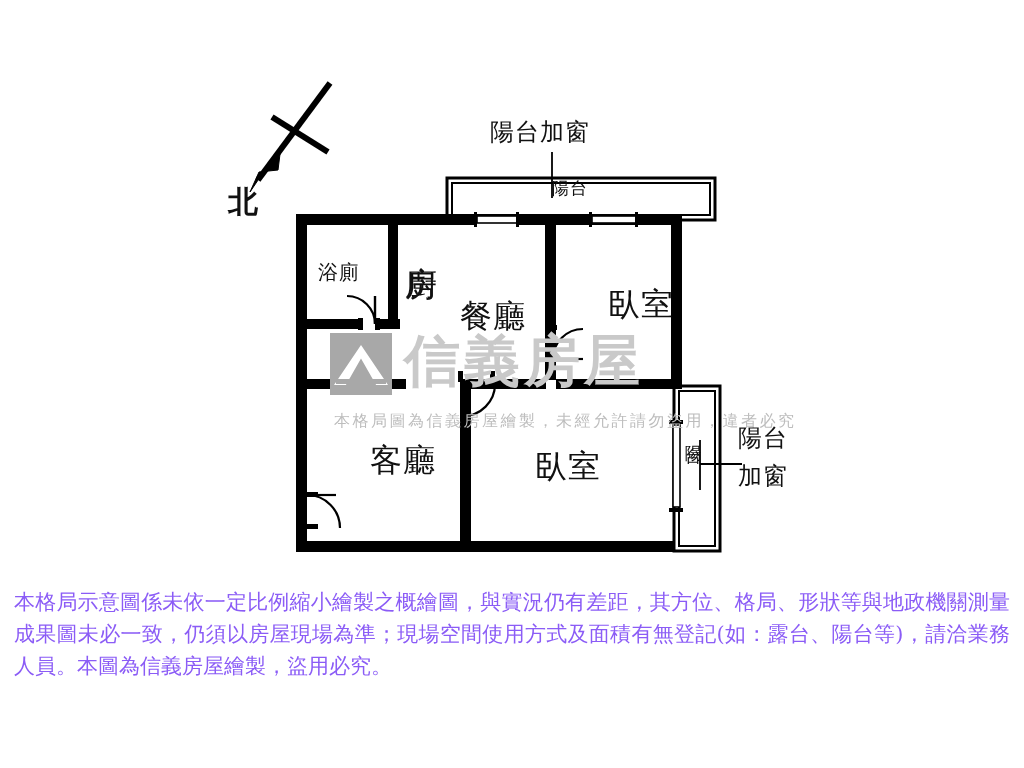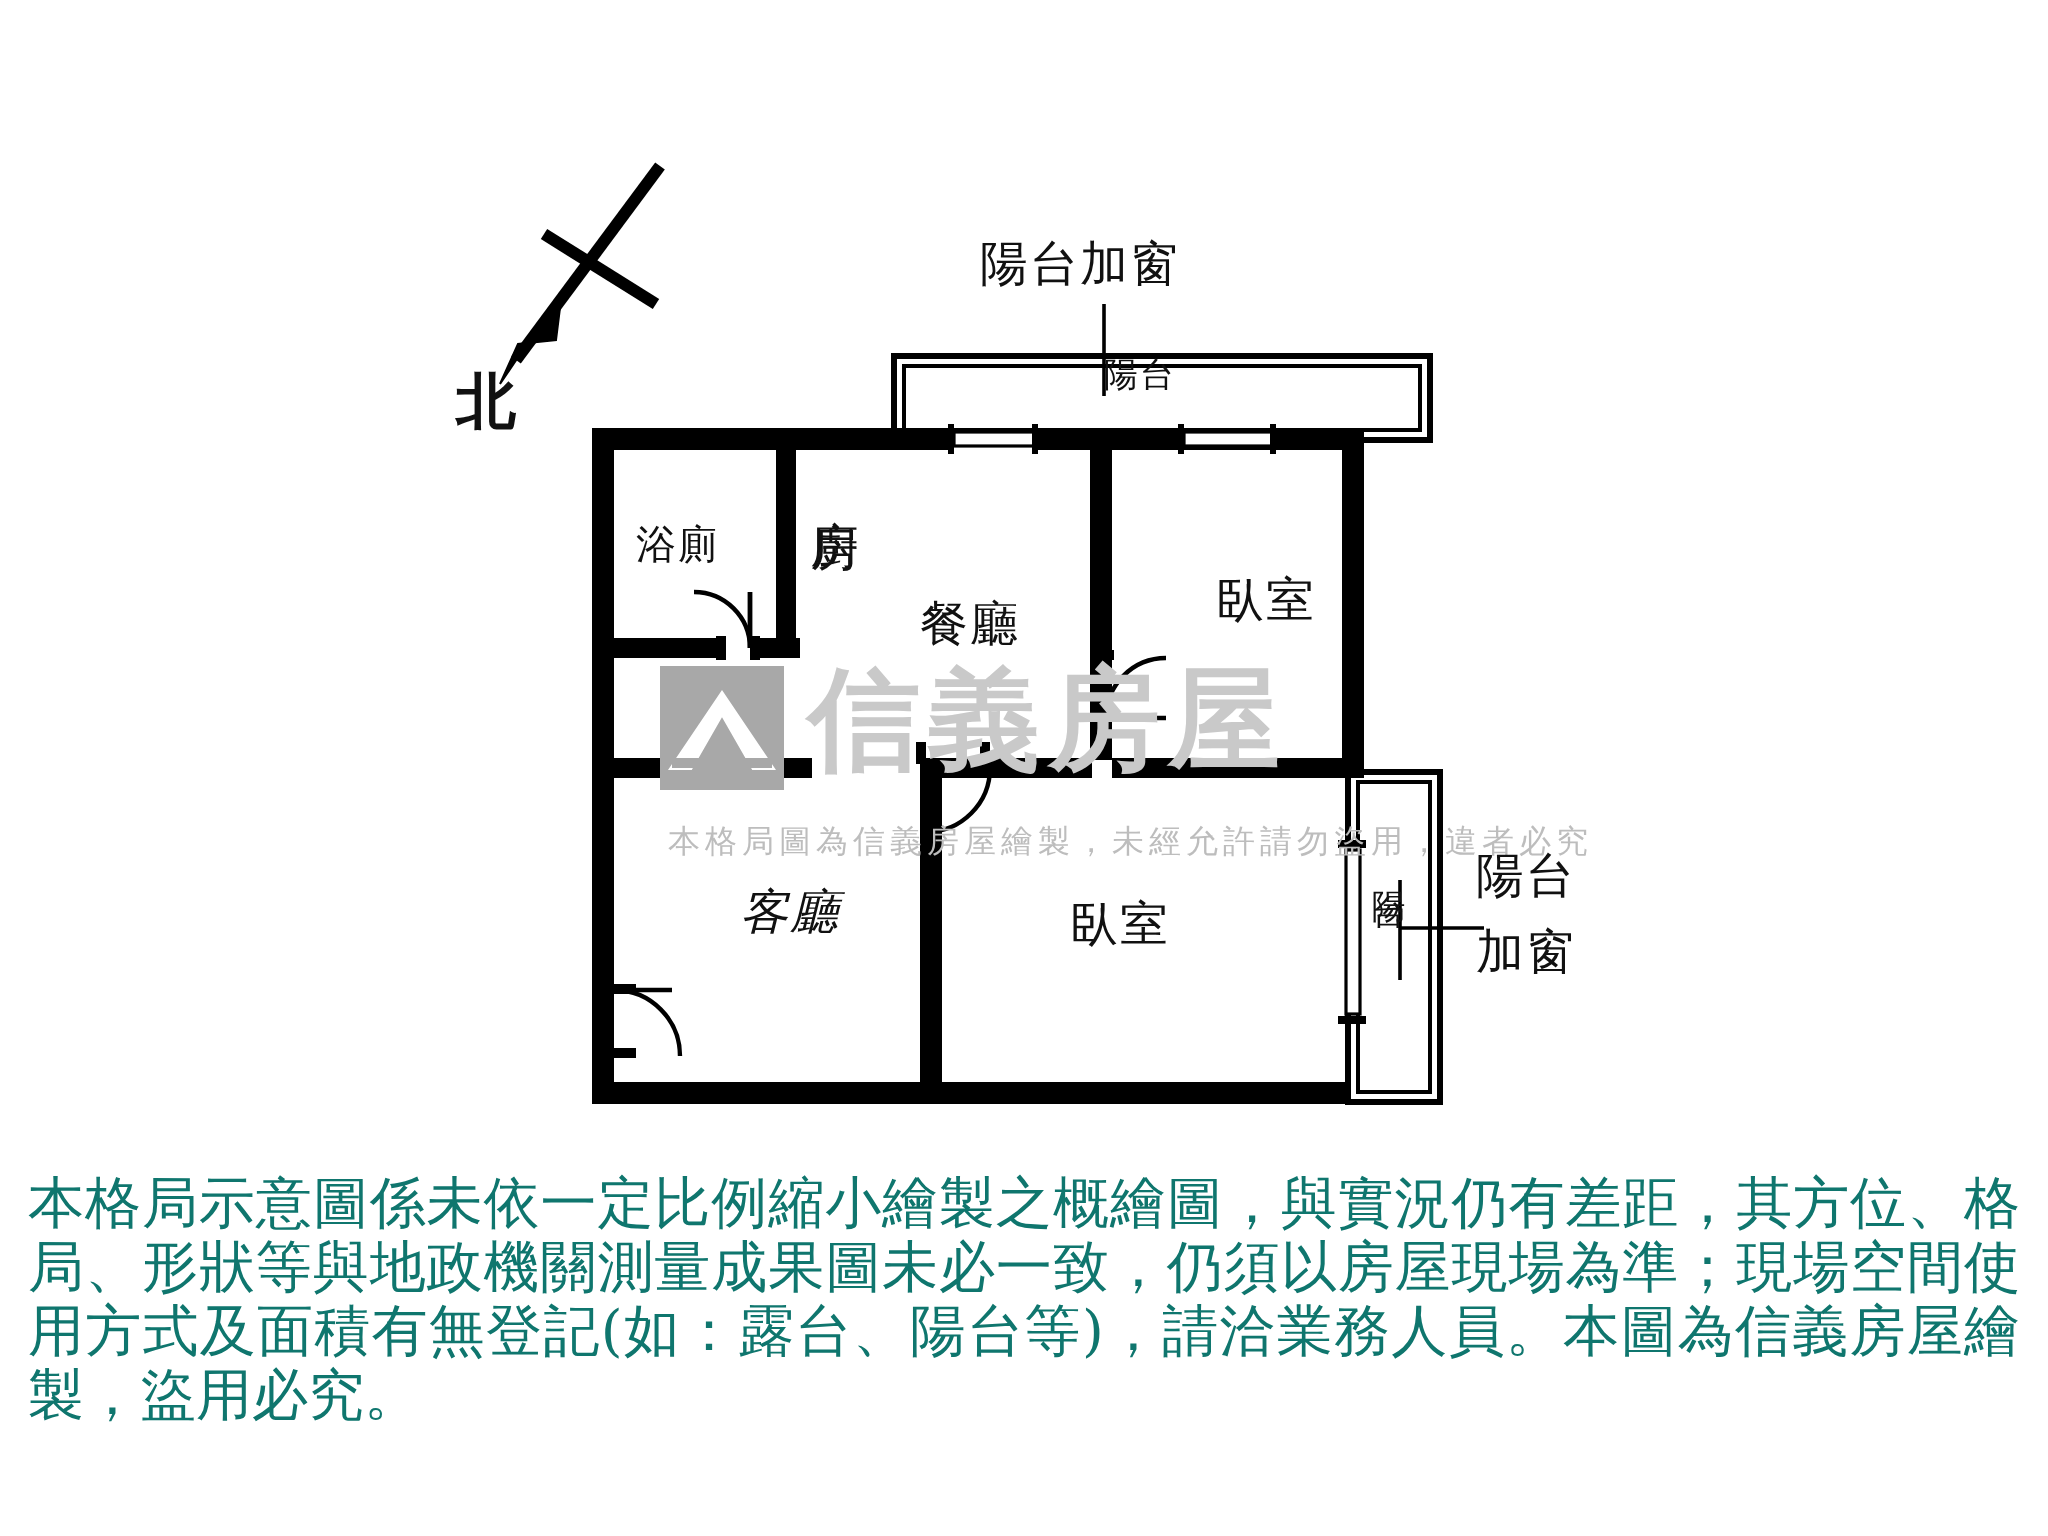--- a/index.html
+++ b/index.html
@@ -24,21 +24,21 @@
   #plan svg { display: block; }
 
   .lbl {
     position: absolute;
     color: #111111;
     font-family: "DejaVu Sans", "Liberation Sans", sans-serif;
     font-weight: 400;
     white-space: nowrap;
     line-height: 1.05;
   }
-  .lbl-room   { font-size: 24px; letter-spacing: 1px; }
+  .lbl-room   { font-size: 32px; letter-spacing: 1px; }
   .lbl-room-s { font-size: 20px; letter-spacing: 1px; text-align: right; }
   .lbl-small  { font-size: 17px; letter-spacing: 1px; }
   .lbl-callout{ font-size: 24px; letter-spacing: 1px; }
   .lbl-north  { font-size: 30px; font-weight: 600; letter-spacing: 1px; }
 
   .vert { writing-mode: vertical-rl; text-orientation: upright; }
 
   
   #watermark {
     position: absolute;
@@ -89,23 +89,23 @@
     pointer-events: none;
     font-family: "DejaVu Sans", "Liberation Sans", sans-serif;
   }
 
   
   #disclaimer {
     position: absolute;
     left: 14px; top: 586px;
     width: 996px;
     font-family: "DejaVu Serif", "Liberation Serif", serif;
-    font-size: 28px;
+    font-size: 21px;
     line-height: 32px;
-    color: #0f766e;
+    color: #8b5cf6;
     letter-spacing: 0px;
     text-align: justify;
   }
   #disclaimer p { margin: 0; }
 </style>
 </head>
 <body>
 
 <div id="page">
 
@@ -229,21 +229,21 @@
   <div class="lbl lbl-small" style="left:552px; top:180px;">陽台</div>
 
   <div class="lbl lbl-room-s" style="left:318px; top:262px;">浴廁</div>
 
   <div class="lbl lbl-room vert" style="left:404px; top:240px;">廚房</div>
 
   <div class="lbl lbl-room" style="left:460px; top:300px;">餐廳</div>
 
   <div class="lbl lbl-room" style="left:608px; top:288px;">臥室</div>
 
-  <div class="lbl lbl-room" style="left:370px; top:444px;font-style:italic;">客廳</div>
+  <div class="lbl lbl-room" style="left:370px; top:444px;">客廳</div>
 
   <div class="lbl lbl-room" style="left:535px; top:450px;">臥室</div>
 
   <div class="lbl lbl-small vert" style="left:684px; top:432px;">陽台</div>
 
   <div class="lbl lbl-callout" style="left:738px; top:426px;">陽台</div>
   <div class="lbl lbl-callout" style="left:738px; top:464px;">加窗</div>
 
   <div id="disclaimer">
     <p>本格局示意圖係未依一定比例縮小繪製之概繪圖，與實況仍有差距，其方位、格局、形狀等與地政機關測量成果圖未必一致，仍須以房屋現場為準；現場空間使用方式及面積有無登記(如：露台、陽台等)，請洽業務人員。本圖為信義房屋繪製，盜用必究。</p>

